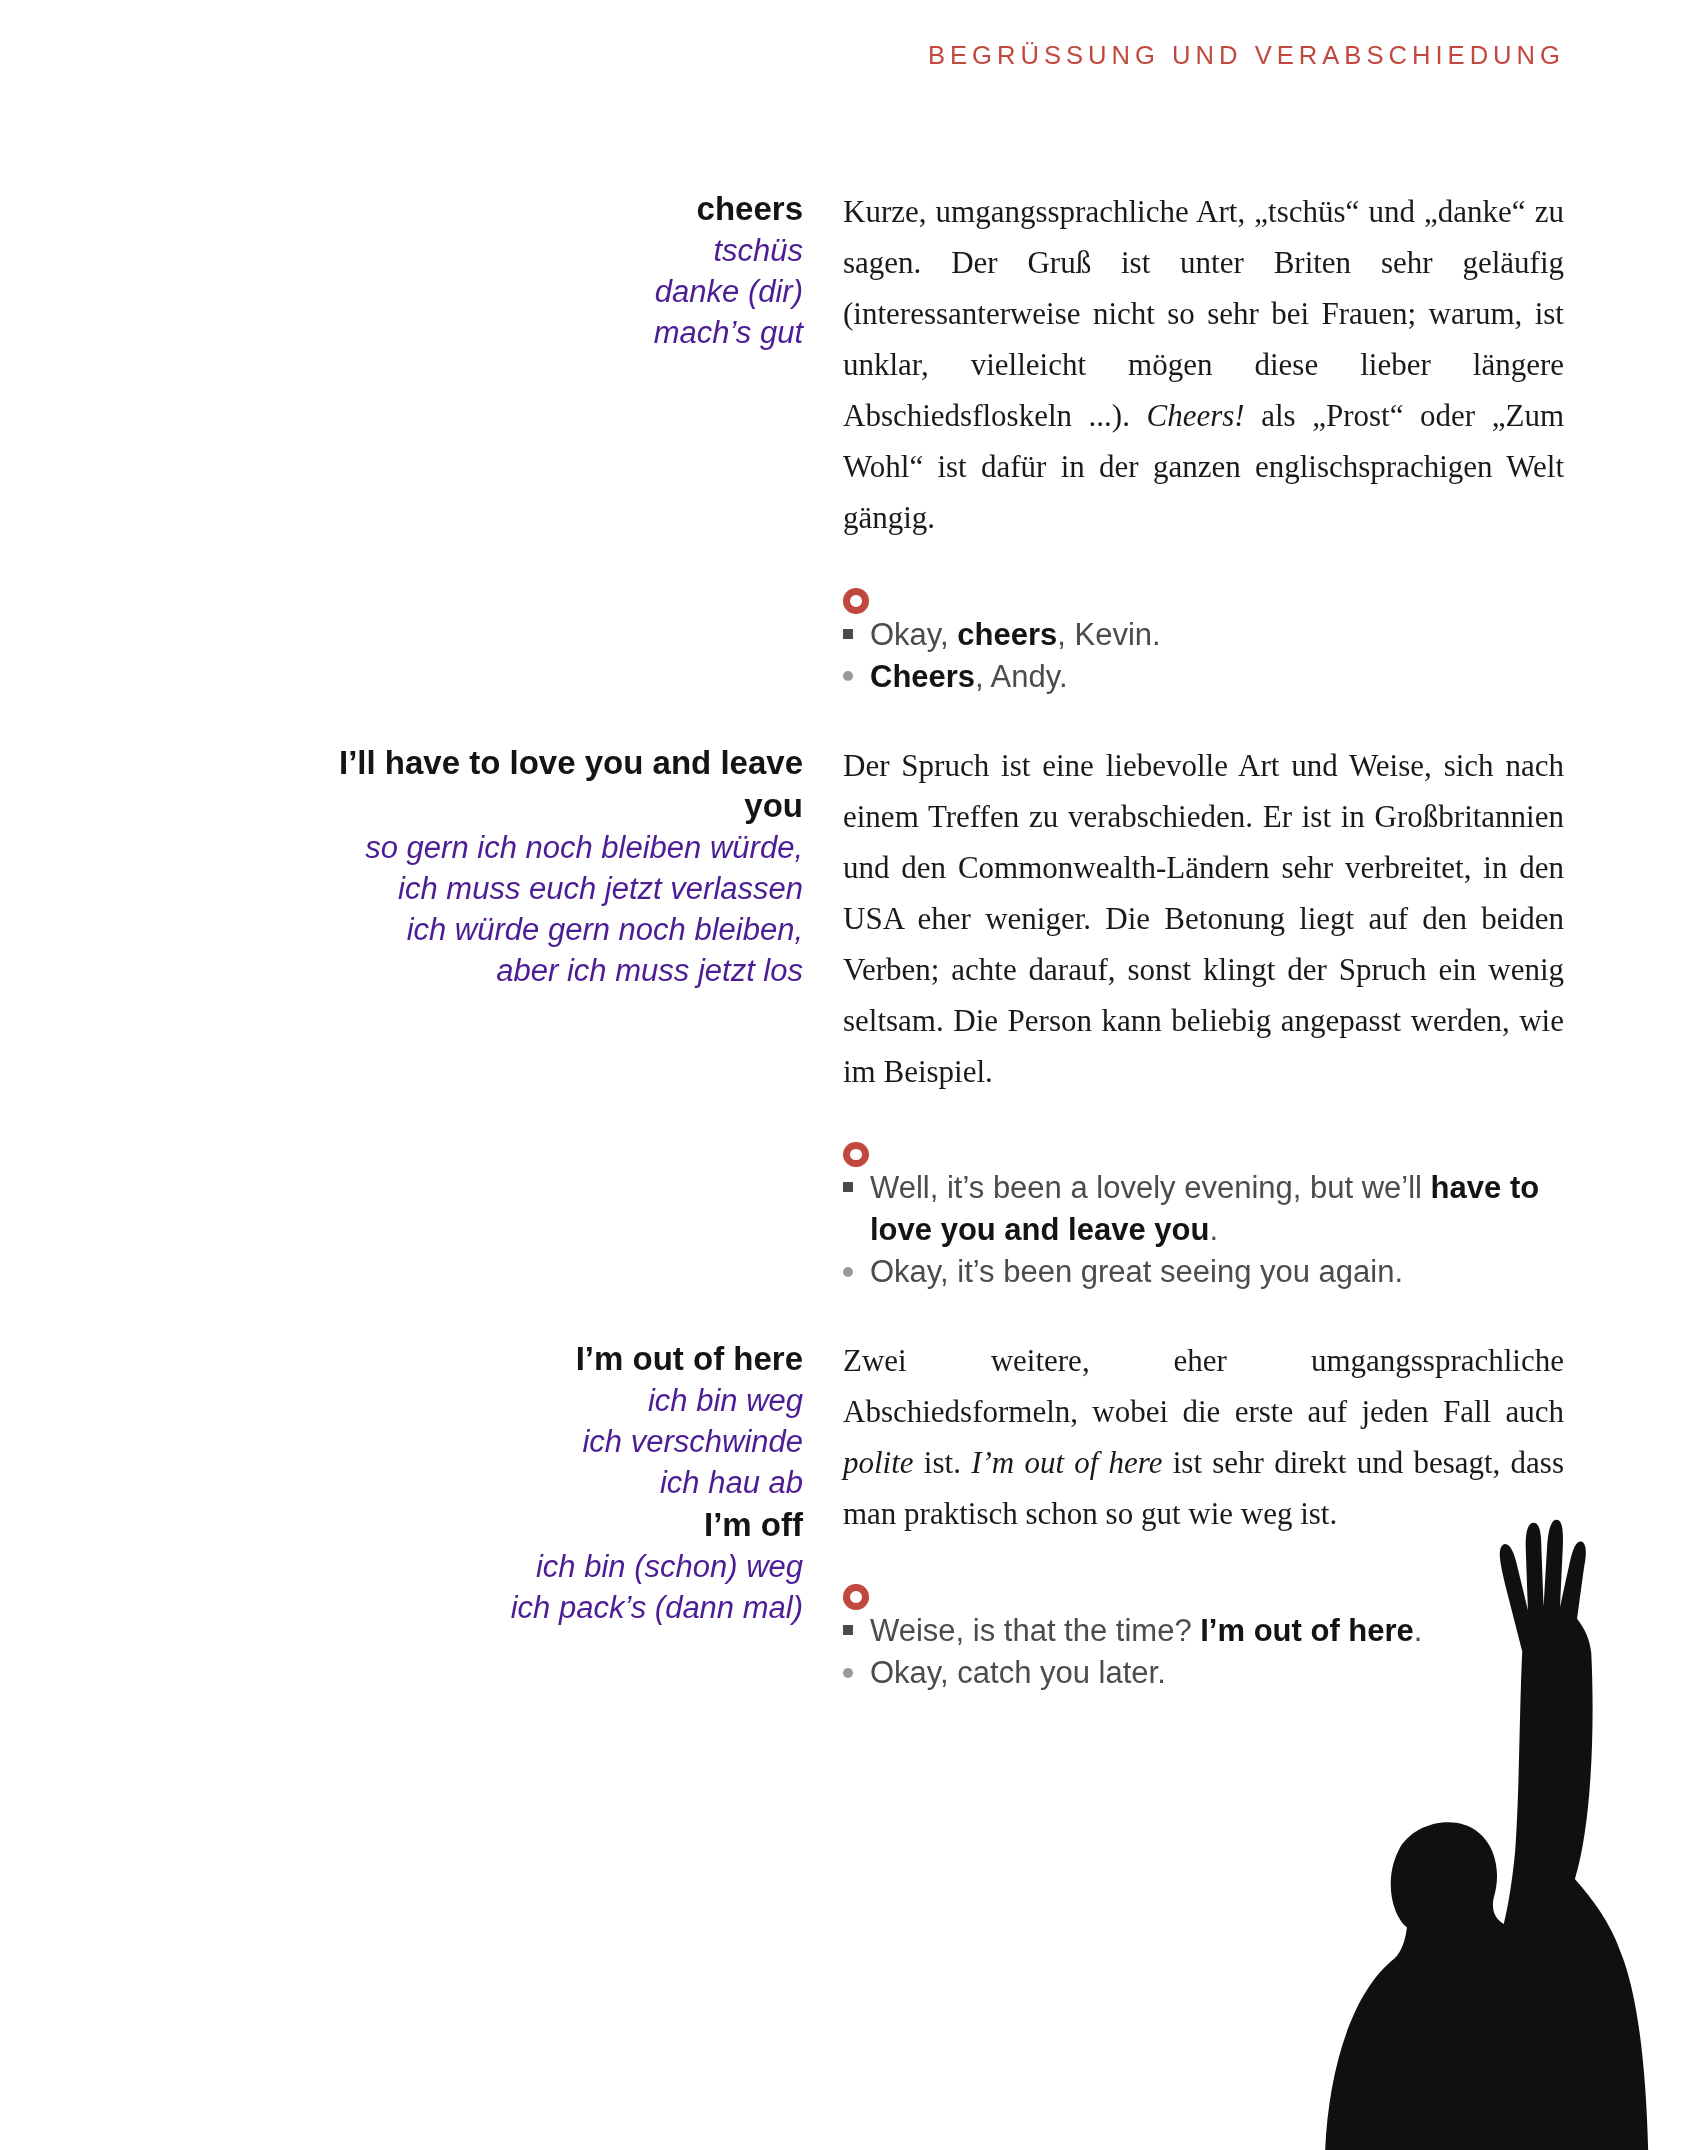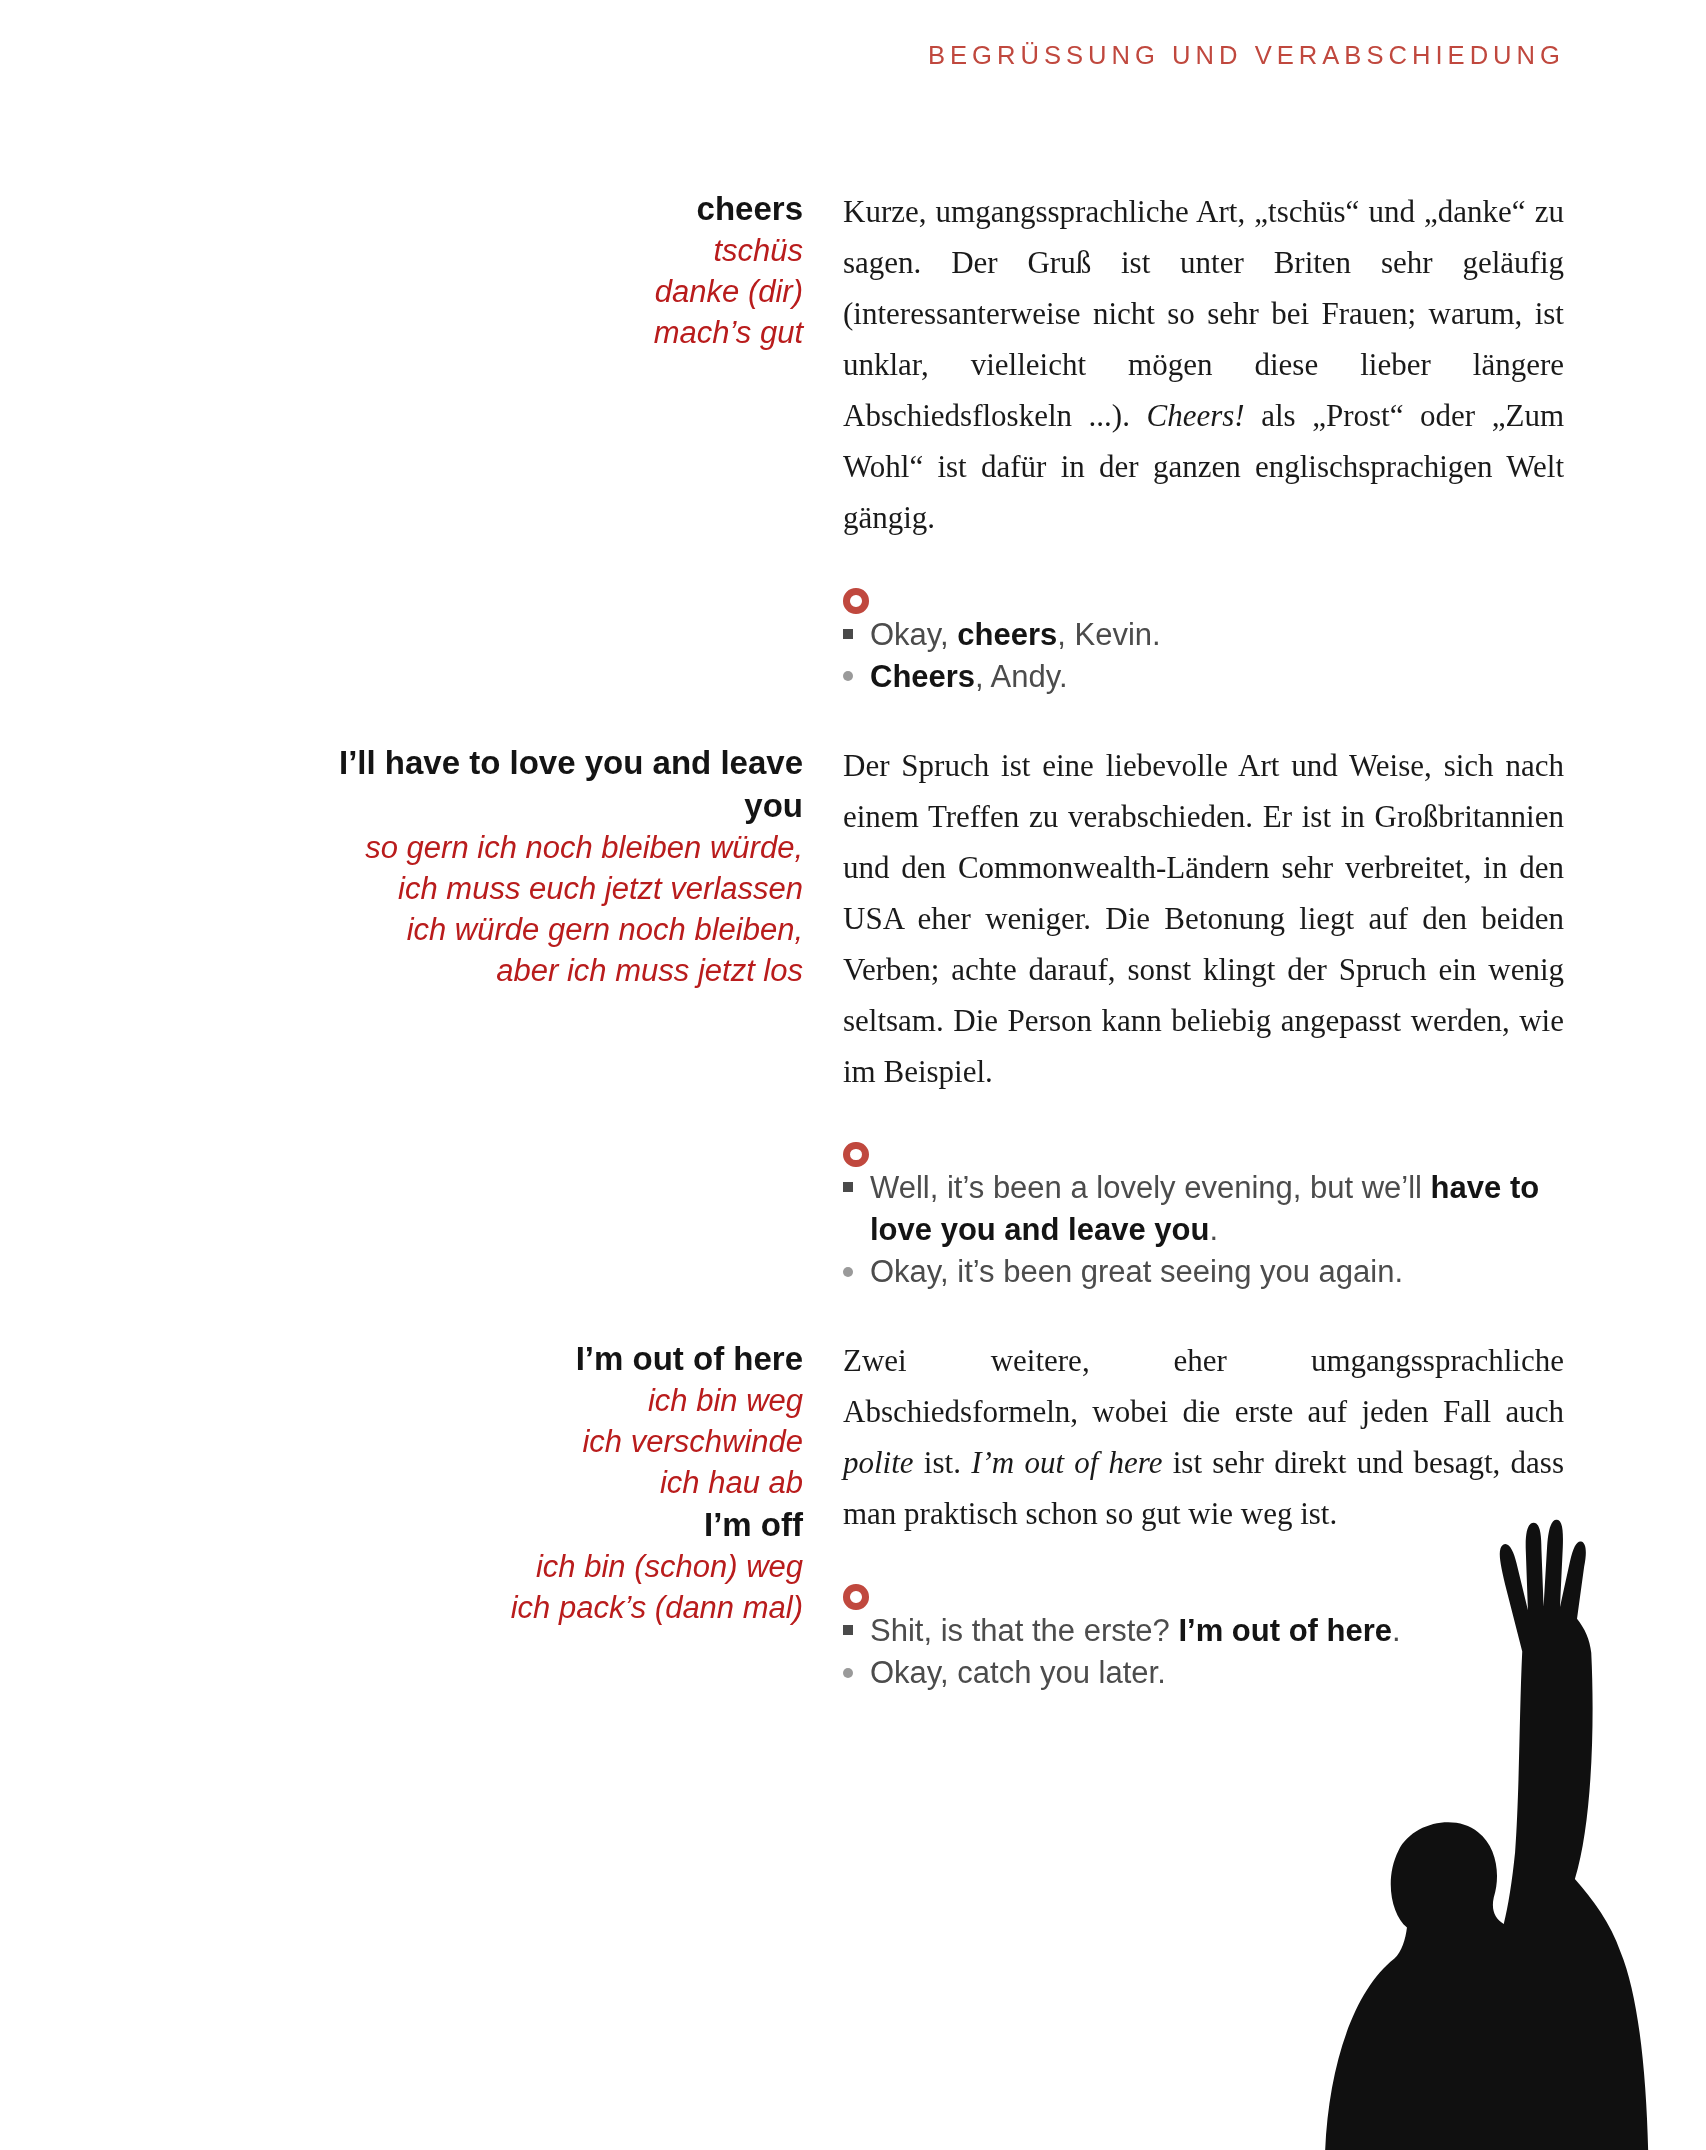--- a/index.html
+++ b/index.html
@@ -13,21 +13,21 @@
     font-size:25.6px;letter-spacing:5px;font-weight:400;color:var(--accent);
     white-space:nowrap;
   }
   .content{
     position:absolute;top:186px;left:284px;width:1280px;
     display:flex;flex-direction:column;row-gap:42px;
   }
   .entry{display:flex;column-gap:40px;align-items:flex-start;}
   .left-col{flex:0 0 519px;width:519px;text-align:right;padding-top:1.4px;}
   .term{font-weight:700;font-size:33px;line-height:43px;color:#141414;}
-  .translation{font-style:italic;font-size:31px;line-height:41px;color:#b91c1c;}
+  .translation{font-style:italic;font-size:31px;line-height:41px;color:#4c1d95;}
   .right-col{flex:1;min-width:0;}
   .body-text{
     margin:0;font-family:"Liberation Serif",serif;font-size:31px;line-height:51px;
     color:#1a1a1a;text-align:justify;hyphens:auto;-webkit-hyphens:auto;
   }
   .body-text .italic{font-style:italic;}
   .dialogue{display:flex;margin-top:38px;flex-direction:column;}
   .donut{
     flex:0 0 25.6px;width:25.6px;height:25.6px;box-sizing:border-box;
     border:7.8px solid var(--accent);border-radius:50%;background:#ffffff;
@@ -94,21 +94,21 @@
           <div class="translation">ich hau ab</div>
           <div class="term">I’m off</div>
           <div class="translation">ich bin (schon) weg</div>
           <div class="translation">ich pack’s (dann mal)</div>
         </div>
         <div class="right-col">
           <p class="body-text" lang="de"><span class="plain">Zwei weitere, eher umgangssprachliche Abschiedsformeln, wobei die erste auf jeden Fall auch </span><span class="italic">polite</span><span class="plain"> ist. </span><span class="italic">I’m out of here</span><span class="plain"> ist sehr direkt und besagt, dass man praktisch schon so gut wie weg ist.</span></p>
           <div class="dialogue">
             <span class="donut"></span>
             <div class="dlg-lines">
-              <div class="dlg-line"><span class="bullet square"></span><span class="plain">Shit, is that the erste? </span><span class="bold">I’m out of here</span><span class="plain">.</span></div>
+              <div class="dlg-line"><span class="bullet square"></span><span class="plain">Weise, is that the time? </span><span class="bold">I’m out of here</span><span class="plain">.</span></div>
               <div class="dlg-line"><span class="bullet round"></span><span class="plain">Okay, catch you later.</span></div>
             </div>
           </div>
         </div>
       </div>
     </div>
 
   <svg class="silhouette" viewBox="0 0 520 940" width="370" height="669" aria-hidden="true">
     <path fill="#101010" d="
       M 55 940

